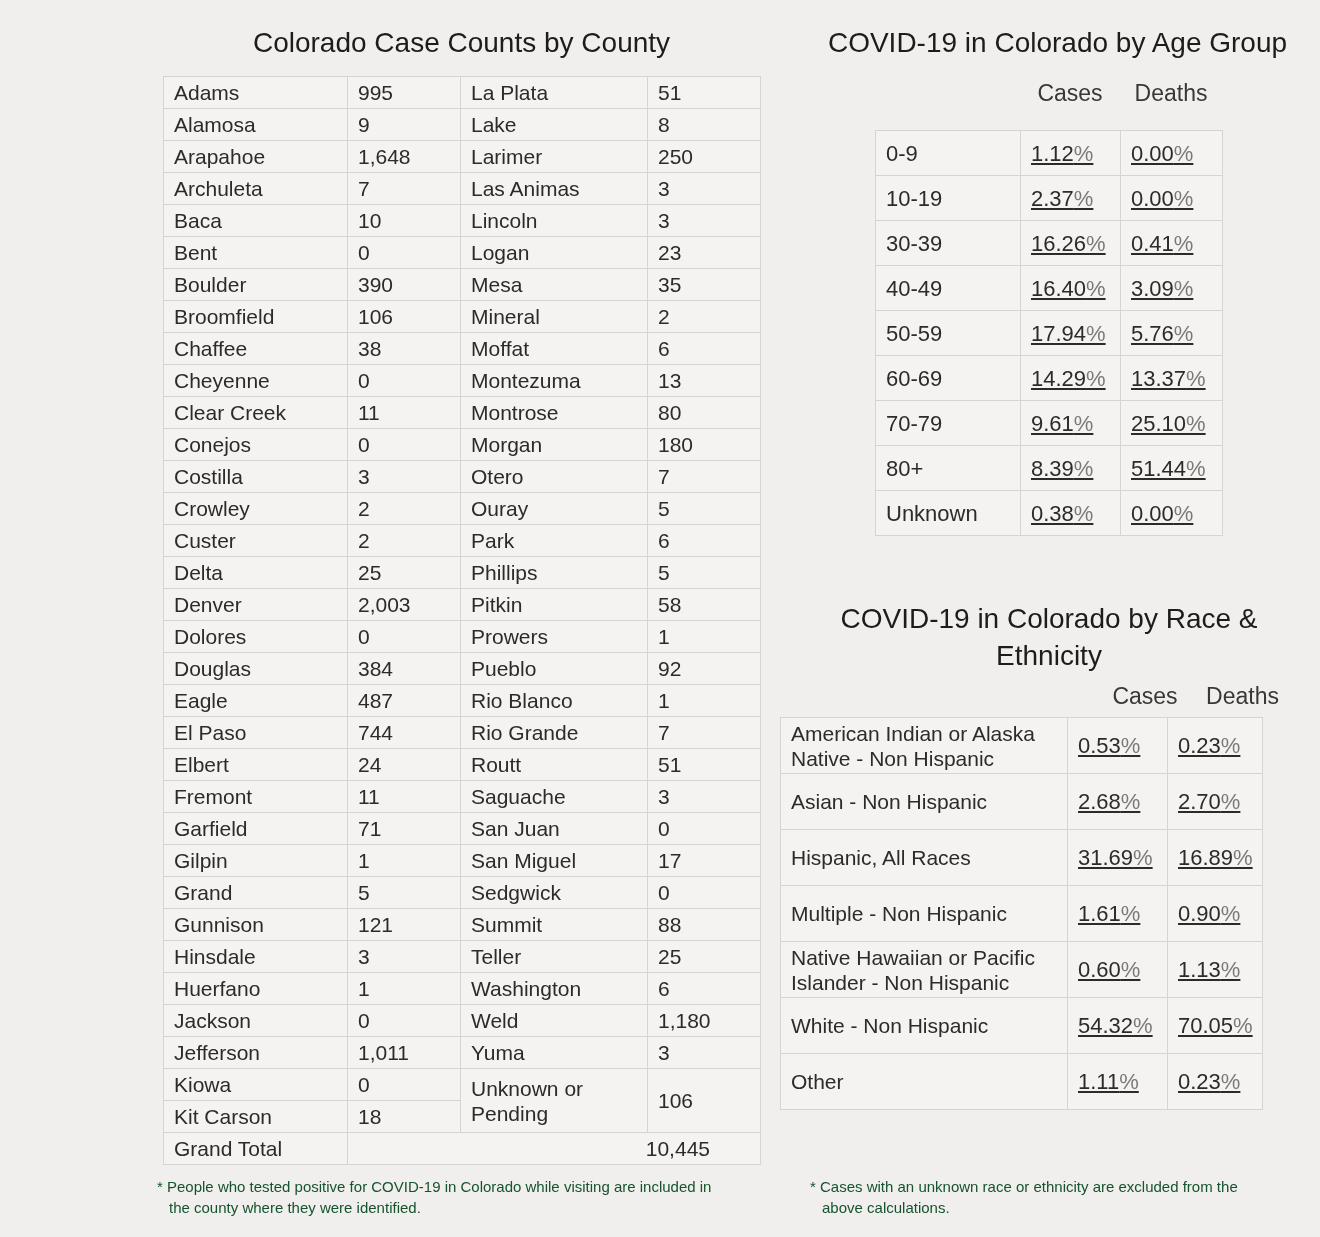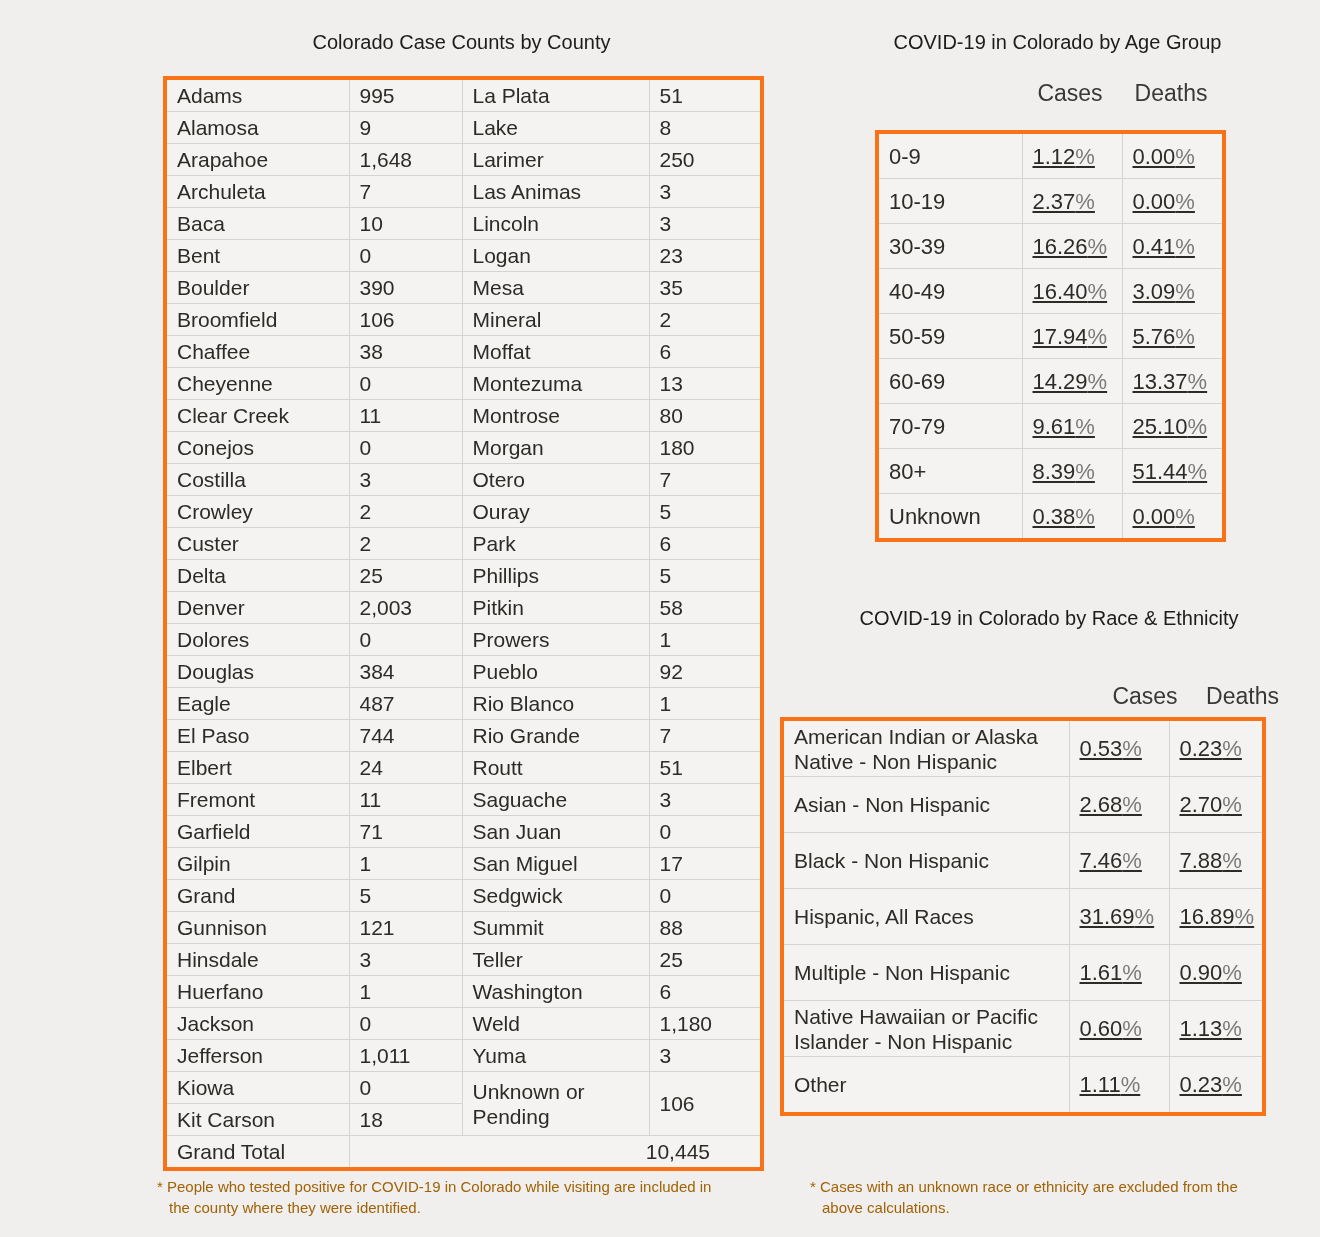--- a/index.html
+++ b/index.html
@@ -7,37 +7,37 @@
     width: 1320px;
     height: 1237px;
     background: var(--background, #f0efed);
     font-family: "Liberation Sans", "DejaVu Sans", sans-serif;
     color: var(--text, #2d2b28);
     overflow: hidden;
     position: relative;
   }
   .panel-title {
     position: absolute;
-    font-size: 20px;
+    font-size: 28px;
     line-height: 37px;
     color: #1d1c1b;
     text-align: center;
   }
   .col-header {
     position: absolute;
     font-size: 23px;
     color: #3a3836;
     text-align: center;
     line-height: 26px;
   }
   table {
     position: absolute;
     border-collapse: collapse;
     table-layout: fixed;
-    border: 4px solid #f97316;
+    border: 1px solid #f97316;
   }
   td {
     border: 1px solid var(--border, #d5d4d2);
     background: var(--table_cell, #f4f3f1);
     font-size: 21px;
     color: var(--text, #2d2b28);
     padding: 0 8px 0 10px;
     overflow: hidden;
     vertical-align: middle;
     line-height: 25px;
@@ -49,21 +49,21 @@
   .race-table { width: 482px; }
   .race-table td { height: 55px; }
   .race-table td.val-cell { font-size: 22px; }
   .val-cell { text-align: left; padding-right: 14px; text-decoration: underline; }
   .pct { color: var(--percent_sign, #7b7977); }
   .grand-total-value { text-align: right; padding-right: 50px; }
   .footnote {
     position: absolute;
     font-size: 15px;
     line-height: 21px;
-    color: #a16207;
+    color: #14532d;
     padding-left: 12px;
     text-indent: -12px;
   }
   .county-title  { left: 163px; top: 24px; width: 597px; }
   .county-table  { left: 163px; top: 76px; }
   .county-footnote { left: 157px; top: 1176px; width: 552px; }
 
   .age-title     { left: 795px; top: 24px; width: 525px; }
   .age-cases-header  { left: 1020px; top: 80px; width: 100px; }
   .age-deaths-header { left: 1120px; top: 80px; width: 102px; }
@@ -363,39 +363,39 @@
         <td>American Indian or Alaska Native - Non Hispanic</td>
         <td class="val-cell"><span>0.53</span><span class="pct">%</span></td>
         <td class="val-cell"><span>0.23</span><span class="pct">%</span></td>
       </tr>
       <tr>
         <td>Asian - Non Hispanic</td>
         <td class="val-cell"><span>2.68</span><span class="pct">%</span></td>
         <td class="val-cell"><span>2.70</span><span class="pct">%</span></td>
       </tr>
       <tr>
-        <td>Black - Non Hispanic</td>
-        <td class="val-cell"><span>7.46</span><span class="pct">%</span></td>
-        <td class="val-cell"><span>7.88</span><span class="pct">%</span></td>
-      </tr>
-      <tr>
         <td>Hispanic, All Races</td>
         <td class="val-cell"><span>31.69</span><span class="pct">%</span></td>
         <td class="val-cell"><span>16.89</span><span class="pct">%</span></td>
       </tr>
       <tr>
         <td>Multiple - Non Hispanic</td>
         <td class="val-cell"><span>1.61</span><span class="pct">%</span></td>
         <td class="val-cell"><span>0.90</span><span class="pct">%</span></td>
       </tr>
       <tr>
         <td>Native Hawaiian or Pacific Islander - Non Hispanic</td>
         <td class="val-cell"><span>0.60</span><span class="pct">%</span></td>
         <td class="val-cell"><span>1.13</span><span class="pct">%</span></td>
       </tr>
       <tr>
+        <td>White - Non Hispanic</td>
+        <td class="val-cell"><span>54.32</span><span class="pct">%</span></td>
+        <td class="val-cell"><span>70.05</span><span class="pct">%</span></td>
+      </tr>
+      <tr>
         <td>Other</td>
         <td class="val-cell"><span>1.11</span><span class="pct">%</span></td>
         <td class="val-cell"><span>0.23</span><span class="pct">%</span></td>
       </tr>
     </tbody>
 </table>
 <div class="footnote race-footnote">* Cases with an unknown race or ethnicity are excluded from the above calculations.</div>
 
 </body></html>

